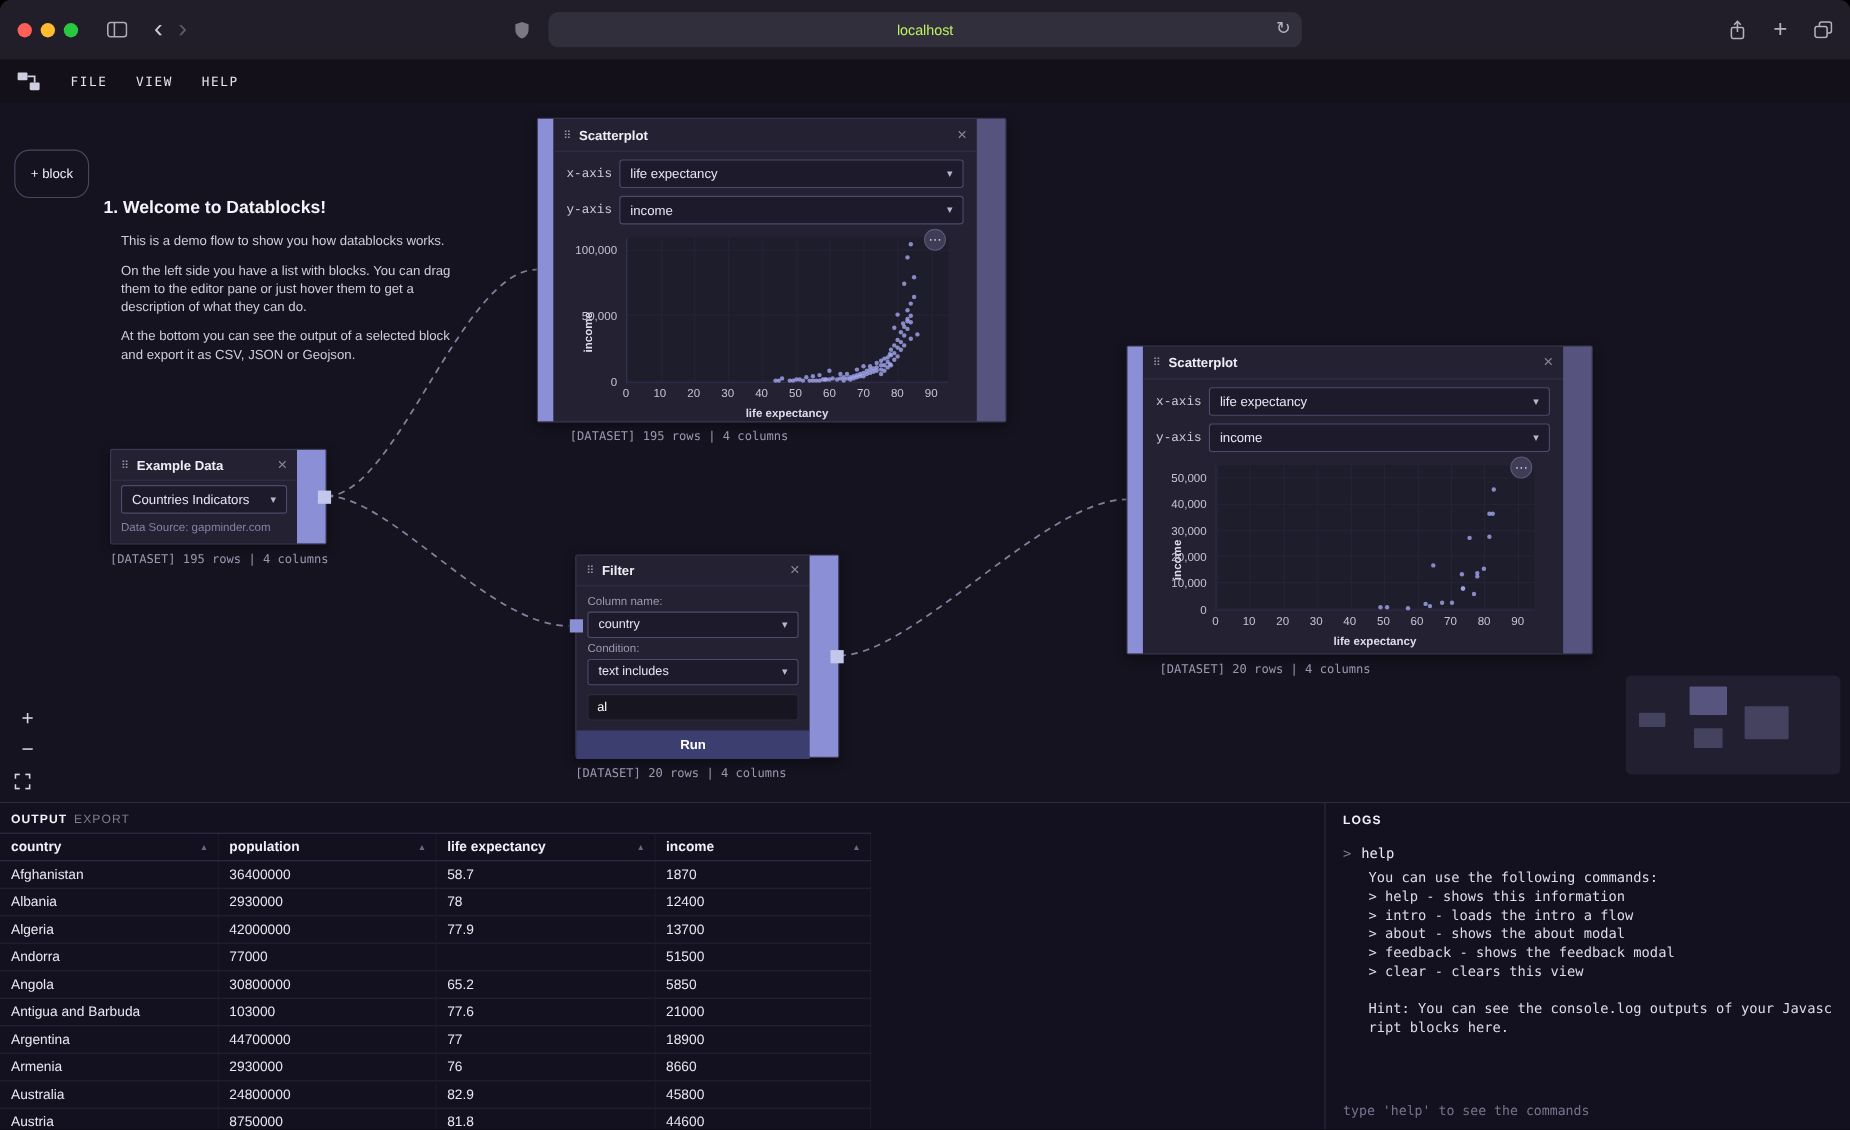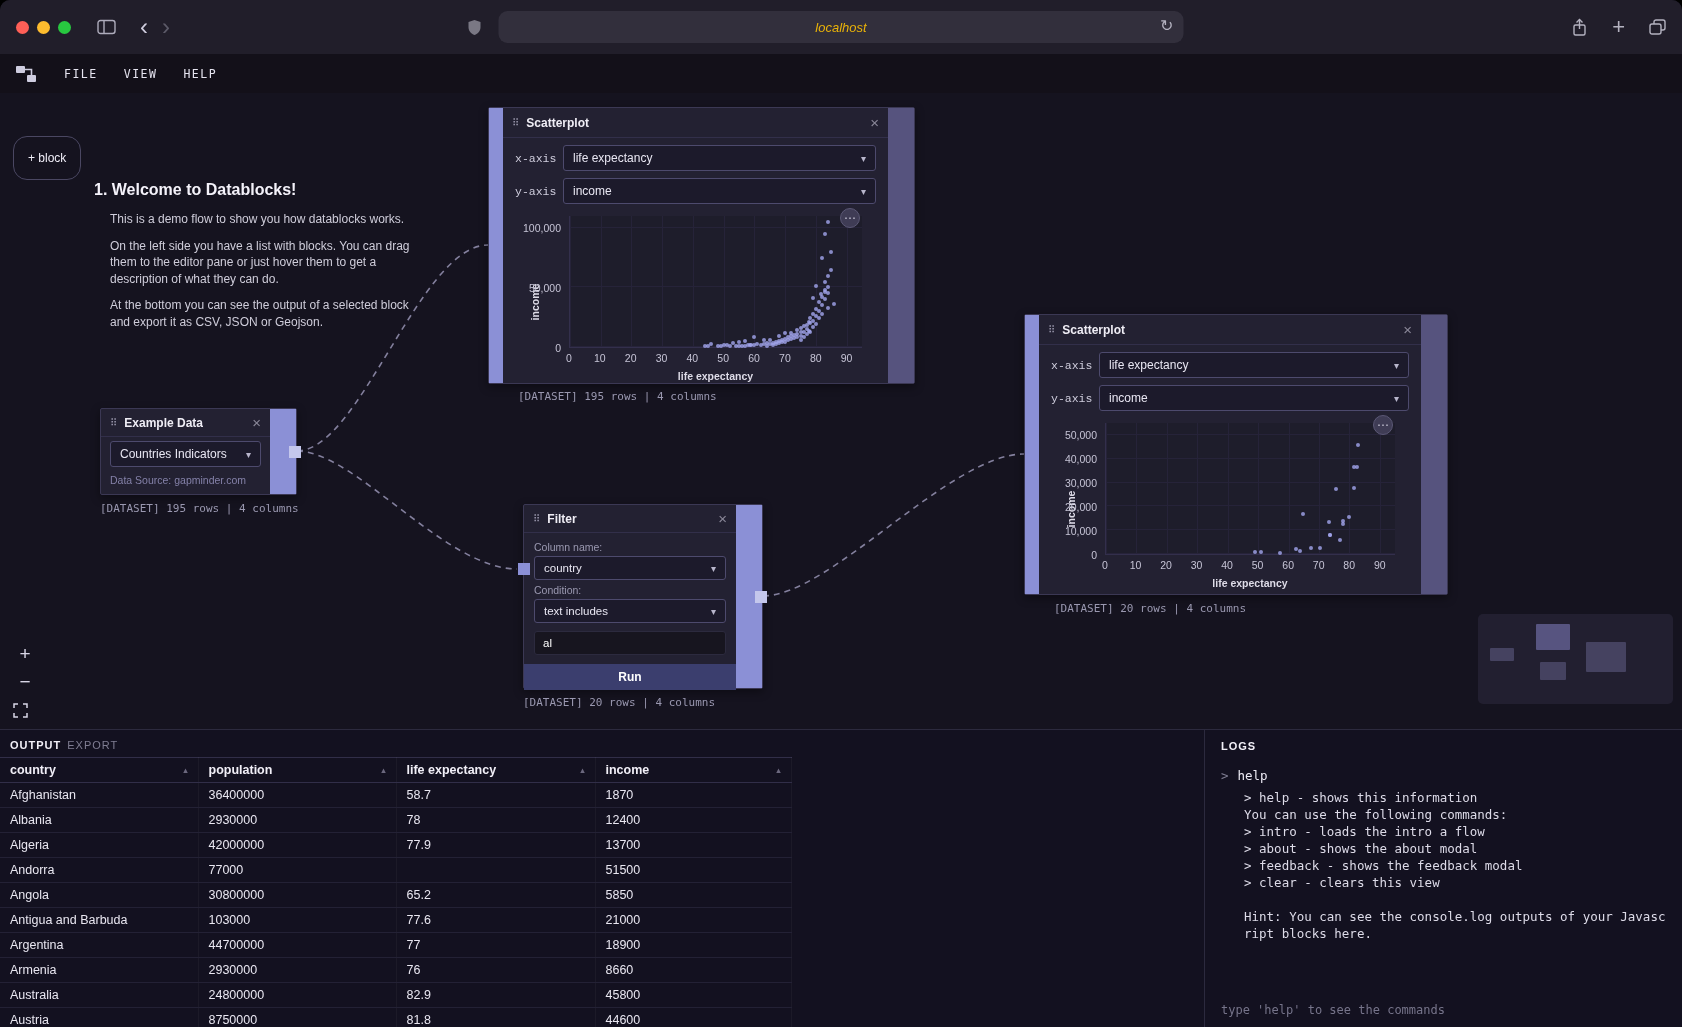--- a/index.html
+++ b/index.html
@@ -16,21 +16,21 @@
   .tl.red{background:#ff5f57;} .tl.yel{background:#febc2e;} .tl.grn{background:#28c840;}
   .chrome-btn { background:none; border:none; color:#aeacbc; cursor:pointer;
                 display:flex; align-items:center; justify-content:center; }
   .nav-arrow { font-size:24px; line-height:20px; color:#cfcdde; }
   .nav-arrow.dim { color:#5c5a68; }
   .sidebar-btn { margin-left:26px; }
   .shield { position:absolute; left:calc(50% - 374px); top:19px; }
   .url-bar { position:absolute; left:50%; transform:translateX(-50%); top:11px;
              width:685px; height:32px; background:#322f3c; border-radius:9px;
              display:flex; align-items:center; justify-content:center; }
-  .url-text { font-size:13px; color:#eab308;font-style:italic; }
+  .url-text { font-size:13px; color:#bef264; }
   .refresh { position:absolute; right:10px; top:5px; font-size:16px; color:#b4b2c0;
              background:none; border:none; cursor:pointer; }
   .right-icons { position:absolute; right:16px; top:0; height:54px; display:flex;
                  gap:24px; align-items:center; }
   .plus-glyph { font-size:22px; color:#b4b2c0; font-weight:400; }
 
   
   .menubar { height:39px; flex:none; background:#131019; display:flex; align-items:center;
              padding:0 14px; }
   .menu-item { font-family:"DejaVu Sans Mono", monospace; font-size:11.5px;
@@ -672,22 +672,22 @@
       </table>
     </div>
 
     <div class="logs-panel">
       <div class="logs-title">LOGS</div>
       <div class="log-prompt">
         <span class="chv">&gt;</span>
         <span>help</span>
       </div>
       <div class="log-block">
+          <div class="log-line">You can use the following commands:</div>
           <div class="log-line">&gt; help - shows this information</div>
-          <div class="log-line">You can use the following commands:</div>
           <div class="log-line">&gt; intro - loads the intro a flow</div>
           <div class="log-line">&gt; about - shows the about modal</div>
           <div class="log-line">&gt; feedback - shows the feedback modal</div>
           <div class="log-line">&gt; clear - clears this view</div>
         </div>
       <div class="log-hint">Hint: You can see the console.log outputs of your Javascript blocks here.</div>
       <input class="log-input" placeholder="type 'help' to see the commands" style="">
     </div>
   </div>
 

